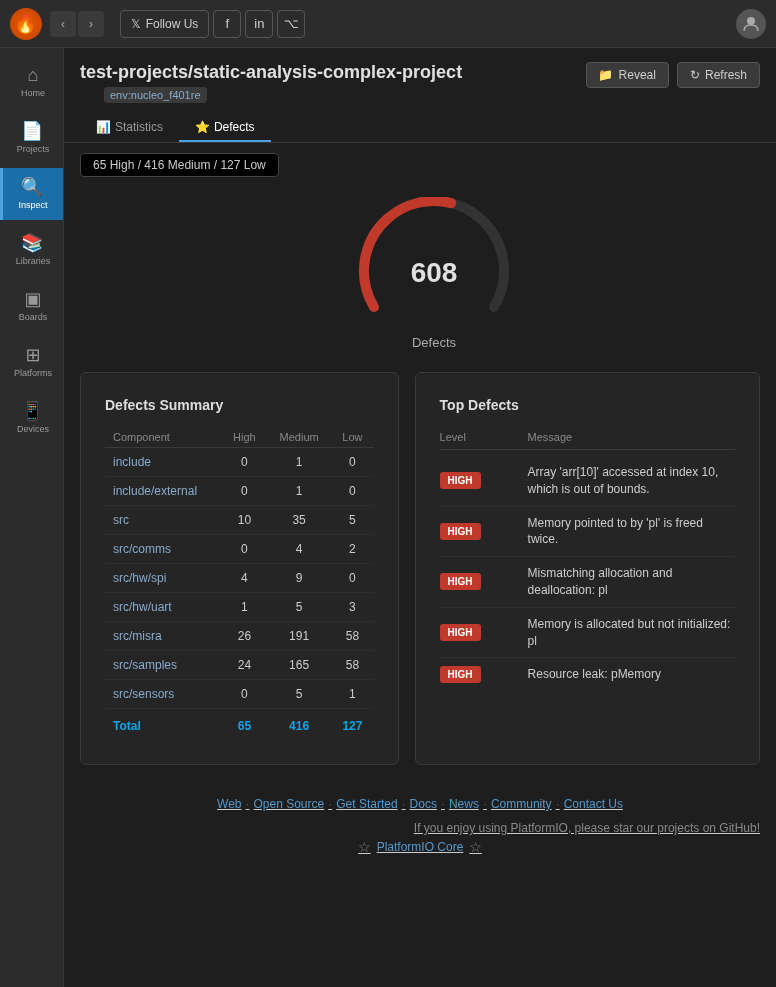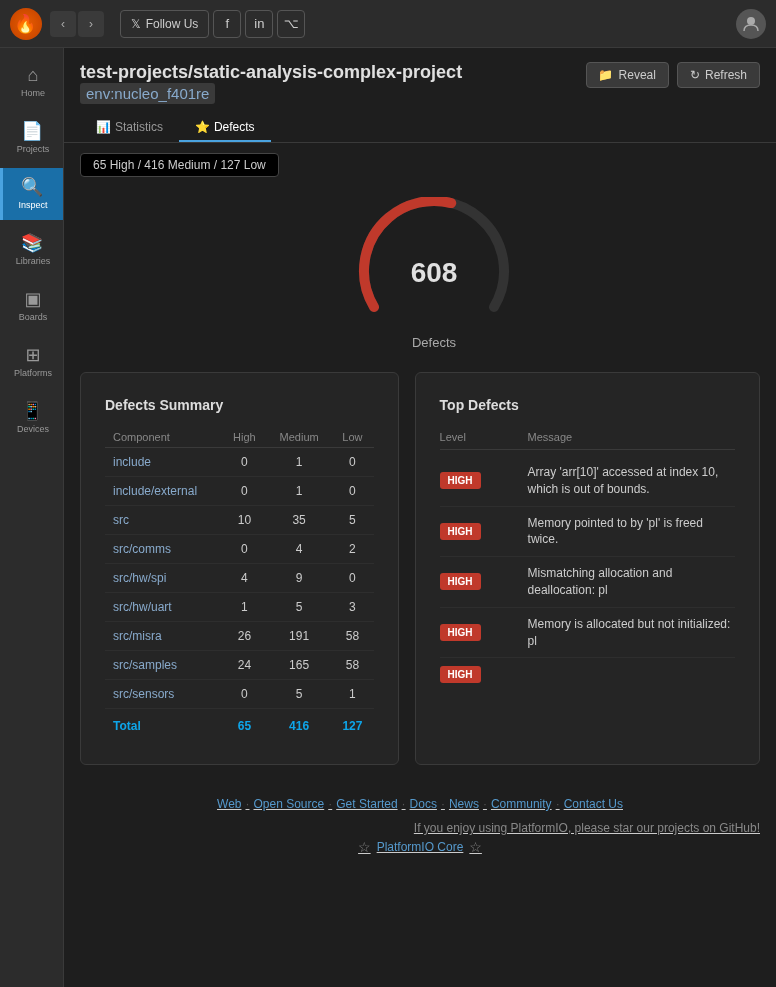--- a/index.html
+++ b/index.html
@@ -137,26 +137,26 @@
       display: flex;
       align-items: flex-start;
       justify-content: space-between;
     }
     .project-title {
       font-size: 18px;
       font-weight: 600;
       color: #e0e0e0;
     }
     .project-title .env-badge {
-      font-size: 15px;
+      font-size: 11px;
       background: #3a3a3a;
       color: #88aacc;
       border-radius: 3px;
       padding: 2px 6px;
-      margin-left: 0;
+      margin-left: 24px;
       font-weight: 400;
     }
     .header-actions {
       display: flex;
       gap: 8px;
     }
     .action-btn {
       background: #3a3a3a;
       border: 1px solid #555;
       color: #ccc;
@@ -591,20 +591,21 @@
             <div class="defect-row">
       <div>
         <span class="high-badge">HIGH</span>
       </div>
       <div class="defect-msg">Memory is allocated but not initialized: pl</div>
     </div>
             <div class="defect-row">
       <div>
         <span class="high-badge">HIGH</span>
       </div>
+      <div class="defect-msg">Resource leak: pMemory</div>
     </div>
           </div>
       </div>
 
     </div>
 
     
     <div class="footer">
       <div class="footer-links" id="footer-links-row">
       <a class="footer-link">Web</a>

